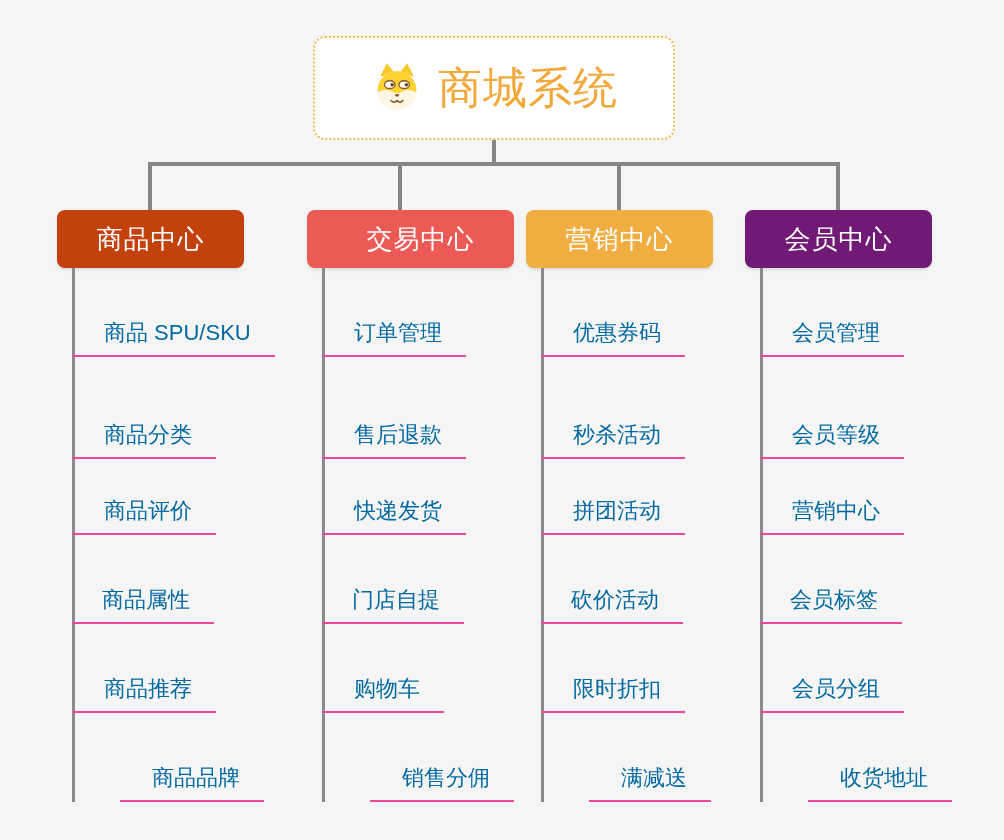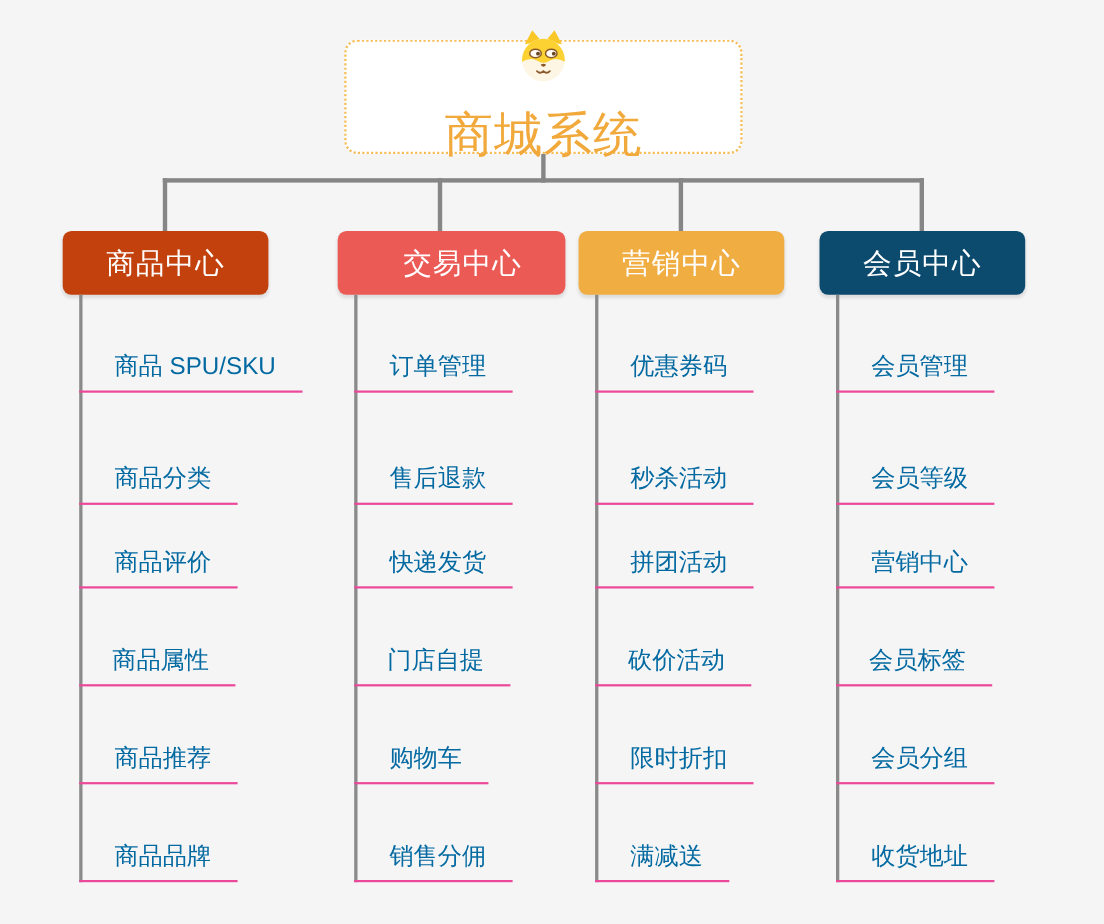--- a/index.html
+++ b/index.html
@@ -24,21 +24,20 @@
     width: 362px;
     height: 104px;
     background: #ffffff;
     border: 2px dotted #f6bc55;
     border-radius: 12px;
     box-sizing: border-box;
     display: flex;
     align-items: center;
     justify-content: center;
     gap: 14px;
-    flex-direction: column;
   }
   .root-title {
     font-size: 44px;
     color: #f2a93c;
     letter-spacing: 1px;
     white-space: nowrap;
   }
   .root-icon { width: 54px; height: 54px; flex: 0 0 auto; }
 
   
@@ -94,21 +93,21 @@
     border-bottom: 2px solid #ec4899;
     white-space: nowrap;
     cursor: default;
   }
   
   .item-1 { top: 108px; }
   .item-2 { top: 210px; }
   .item-3 { top: 286px; }
   .item-4 { top: 375px; padding-left: 30px; }
   .item-5 { top: 464px; }
-  .item-6 { top: 553px; }
+  .item-6 { top: 553px; margin-left: 48px; }
 
   .branch-1 { left: 57px; }
   .branch-2 { left: 307px; }
   .branch-3 { left: 526px; }
   .branch-4 { left: 745px; }
 </style>
 </head>
 <body>
 
 <div class="canvas">
@@ -169,21 +168,21 @@
     <div class="branch-trunk"></div>
     <div class="branch-item item-1">优惠券码</div>
     <div class="branch-item item-2">秒杀活动</div>
     <div class="branch-item item-3">拼团活动</div>
     <div class="branch-item item-4">砍价活动</div>
     <div class="branch-item item-5">限时折扣</div>
     <div class="branch-item item-6">满减送</div>
   </div>
 
   <div class="branch branch-4">
-    <div class="branch-header" style="background-color: #0c4a6e;">会员中心</div>
+    <div class="branch-header" style="background-color: #701a75;">会员中心</div>
     <div class="branch-trunk"></div>
     <div class="branch-item item-1">会员管理</div>
     <div class="branch-item item-2">会员等级</div>
     <div class="branch-item item-3">营销中心</div>
     <div class="branch-item item-4">会员标签</div>
     <div class="branch-item item-5">会员分组</div>
     <div class="branch-item item-6">收货地址</div>
   </div>
 
 </div>

